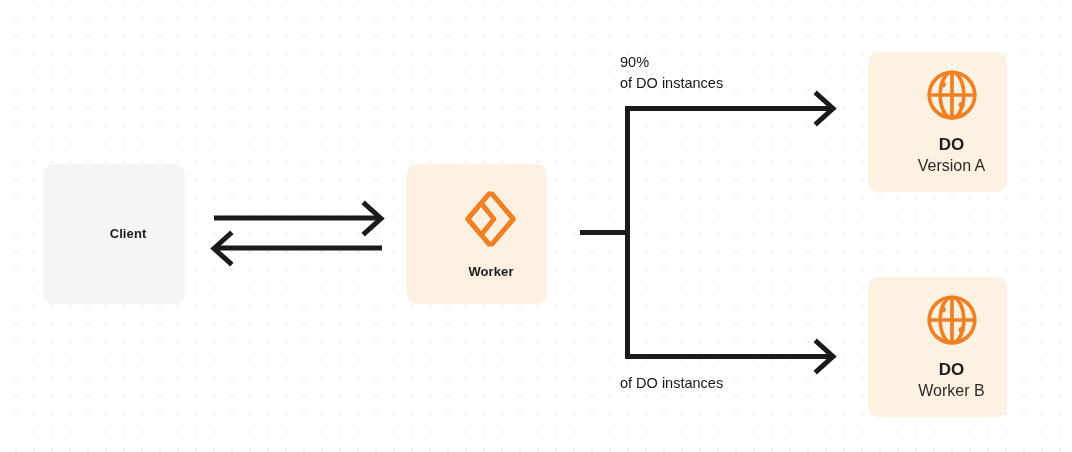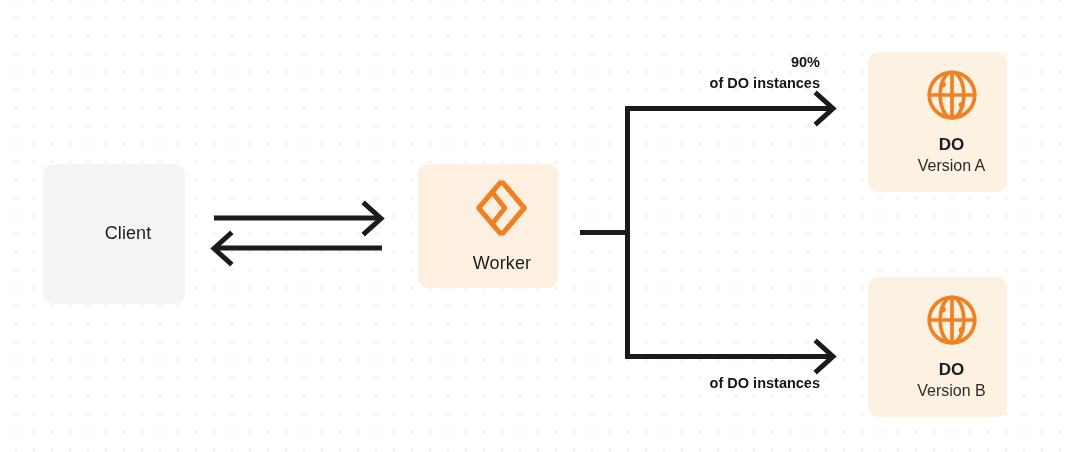--- a/index.html
+++ b/index.html
@@ -31,44 +31,44 @@
     padding-left: 28px;
   }
   .node-client {
     left: 43px;
     top: 164px;
     width: 142px;
     height: 140px;
     background: #f4f5f6;
   }
   .node-worker {
-    left: 418px;
+    left: 407px;
     top: 164px;
     width: 140px;
-    height: 124px;
+    height: 140px;
     background: #fdf0e0;
   }
   .node-do-a {
     left: 868px;
     top: 52px;
     width: 139px;
     height: 140px;
     background: #fdf1e2;
   }
   .node-do-b {
     left: 868px;
     top: 277px;
     width: 139px;
     height: 140px;
     background: #fdf1e2;
   }
 
   .node-label {
-    font-size: 18px;
-    font-weight: normal;
+    font-size: 13px;
+    font-weight: bold;
     color: #1d1d1d;
     letter-spacing: .1px;
     line-height: 1.2;
   }
   .node-label-sm {
     font-size: 17px;
     font-weight: bold;
     color: #1d1d1d;
     line-height: 1.25;
   }
@@ -94,24 +94,24 @@
     left: 0;
     top: 0;
     width: 1072px;
     height: 452px;
     pointer-events: none;
   }
 
   
   .flow-label {
     position: absolute;
-    text-align: right;
+    text-align: left;
     color: #14171a;
     font-size: 14.5px;
-    font-weight: bold;
+    font-weight: normal;
     line-height: 1.45;
     white-space: nowrap;
   }
   .flow-label-top  { left: 620px; top: 52px;  width: 200px; }
   .flow-label-bot  { left: 620px; top: 373px; width: 200px; }
   .flow-pct  { display: block; }
   .flow-desc { display: block; }
 </style>
 </head>
 <body>
@@ -196,21 +196,21 @@
           <line x1="6" y1="32" x2="58" y2="32"></line>
           <ellipse cx="32" cy="32" rx="13.5" ry="26"></ellipse>
         </g>
         <g fill="#ef8023">
           <circle cx="21.5" cy="20" r="3.4"></circle>
           <circle cx="43" cy="43.5" r="3.4"></circle>
         </g>
       </svg>
     </span>
     <span class="node-label-sm">DO</span>
-    <span class="node-sublabel">Version B</span>
+    <span class="node-sublabel">Worker B</span>
   </div>
 
   <div class="flow-label flow-label-top">
     <span class="flow-pct">90%</span>
     <span class="flow-desc">of DO instances</span>
   </div>
 
   <div class="flow-label flow-label-bot">
     <span class="flow-desc">of DO instances</span>
   </div>

